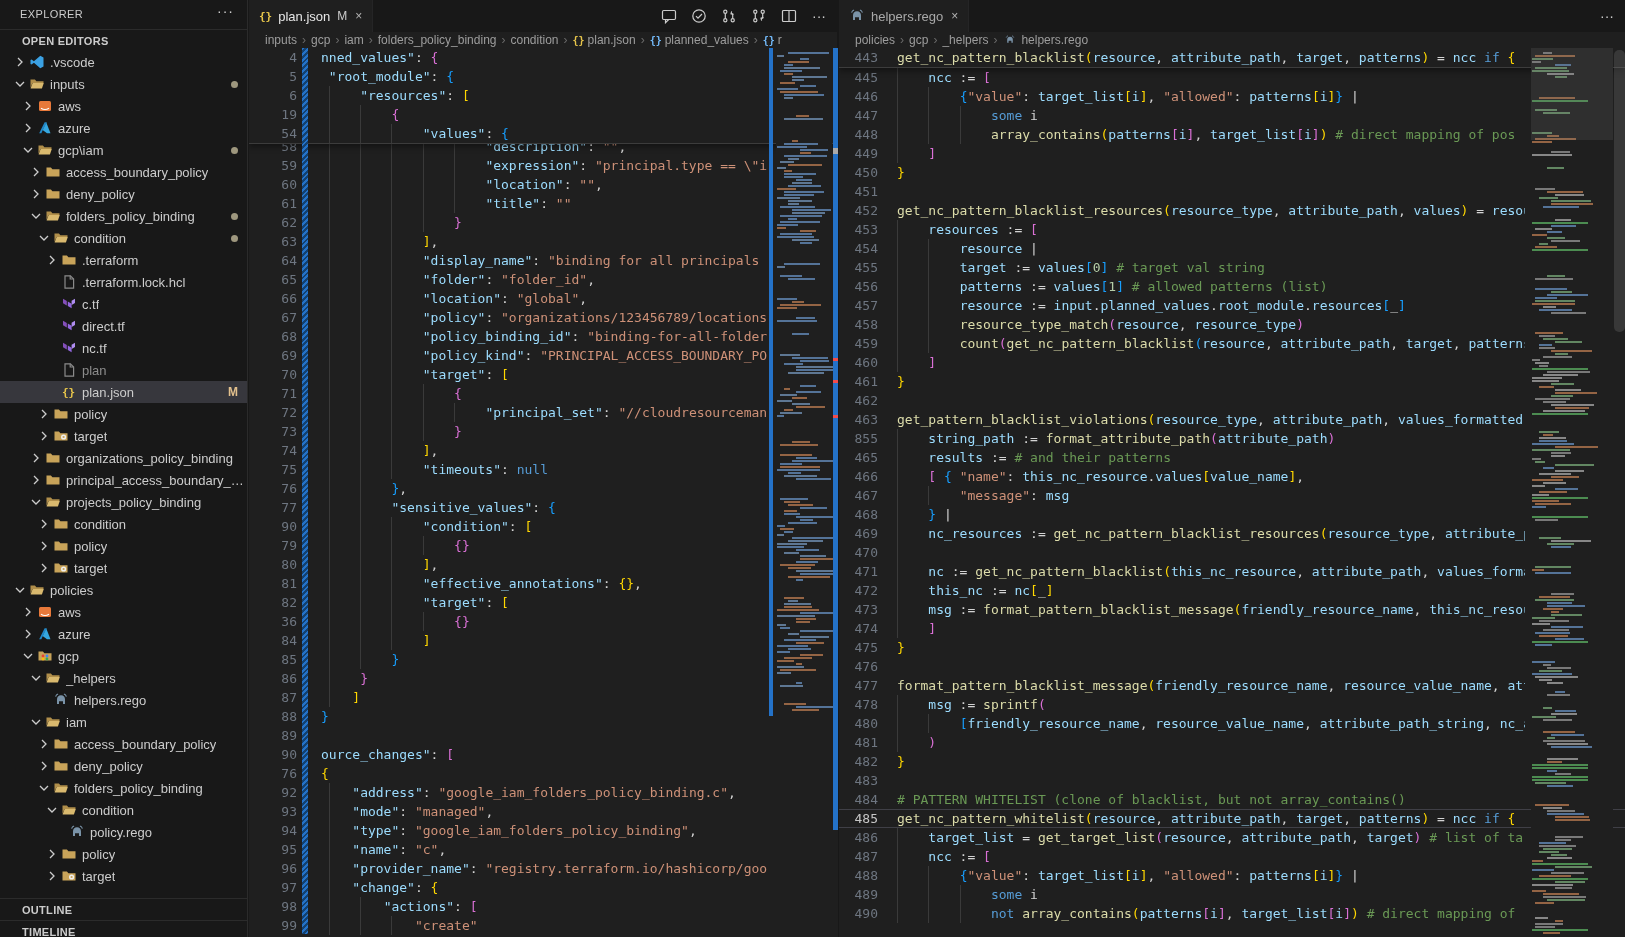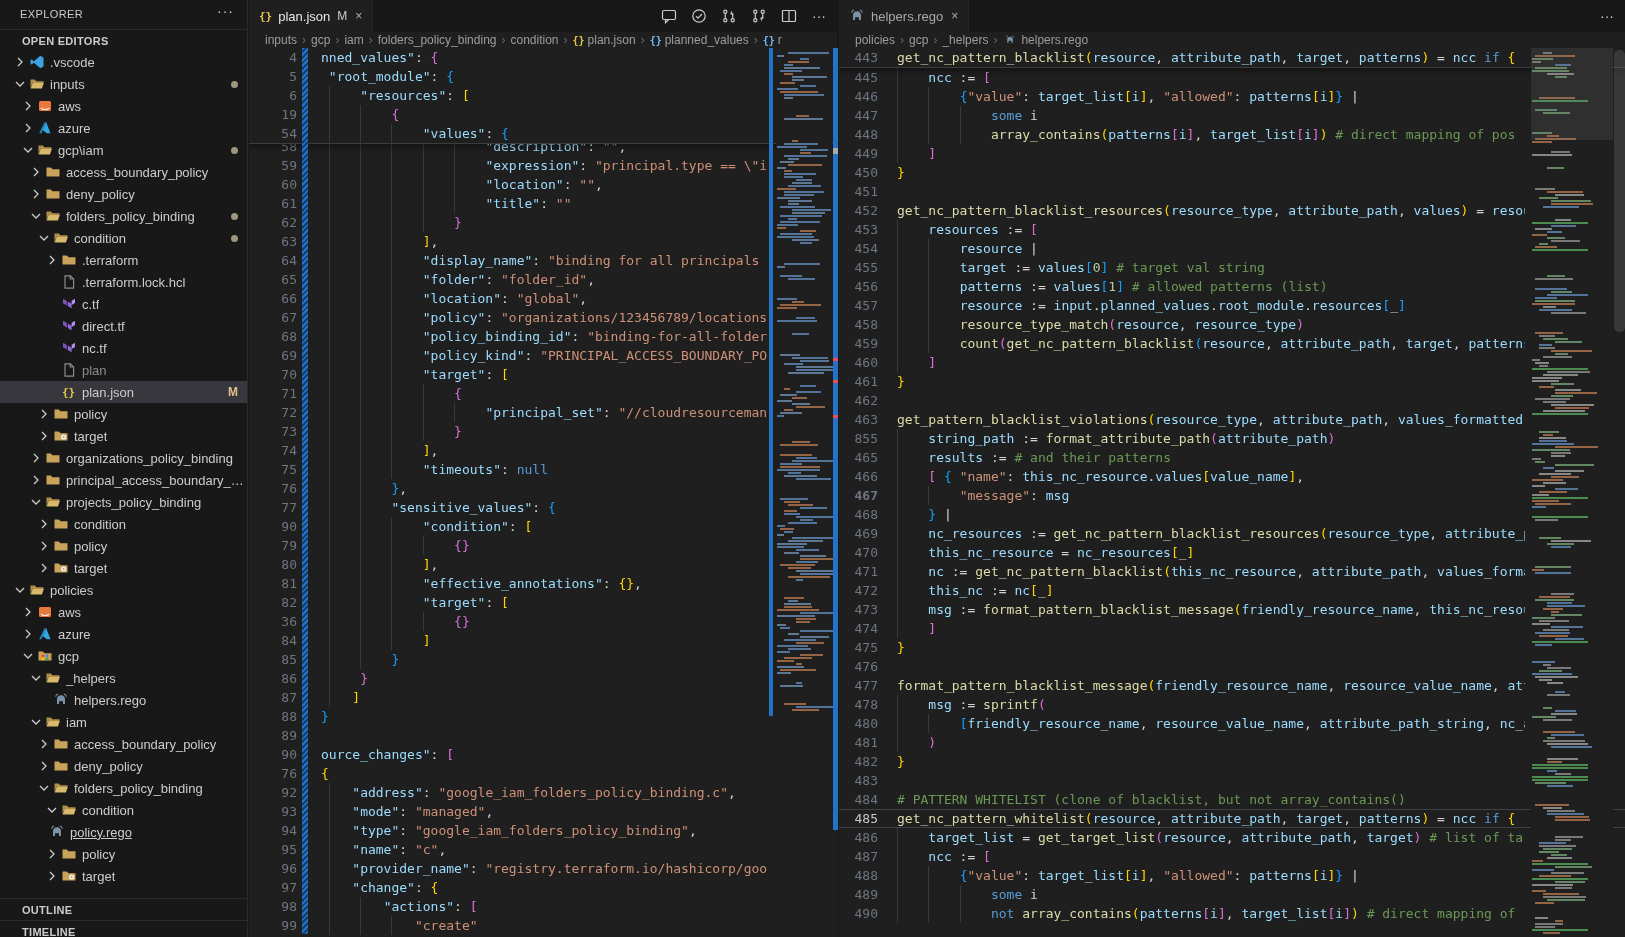--- a/index.html
+++ b/index.html
@@ -552,21 +552,21 @@
           </svg>
         </span>
         <span class="ticon">
           <svg width="16" height="16" viewBox="0 0 16 16">
             <path d="M1.5 3.5h4.4l1.5 1.8h7.1v1.6H3.4L1.5 12z" fill="#b08e4a"></path>
             <path d="M3.6 7h11.2l-1.9 5.5H1.6z" fill="#d9b96e"></path>
           </svg>
         </span>
         <span class="tlab">condition</span>
       </div>
-      <div class="trow" style="padding-left: 32px; text-decoration: underline;">
+      <div class="trow" style="padding-left: 52px;">
         <span class="chv"></span>
         <span class="ticon">
           <svg width="16" height="16" viewBox="0 0 16 16">
             <path d="M8 3.2c-2.6 0-4 1.9-4 4.2V12h2V9.2h4V12h2V7.4c0-2.3-1.4-4.2-4-4.2z" fill="#7a93a8"></path>
             <path d="M2.6 4.6C3 3.2 4 2.3 5.1 2M13.4 4.6C13 3.2 12 2.3 10.9 2" stroke="#7a93a8" stroke-width="1.1" fill="none"></path>
           </svg>
         </span>
         <span class="tlab">policy.rego</span>
       </div>
       <div class="trow" style="padding-left: 44px;">
@@ -969,24 +969,24 @@
     <div class="crow"><span class="lnum" style="width: 39px;">457</span><span class="iguide" style="left: 58px;"></span><span class="iguide" style="left: 89.32px;"></span><span class="ctext" style="left: 58px; width: 628px;">        <span class="c-k">resource</span><span class="c-p"> := </span><span class="c-k">input</span><span class="c-p">.</span><span class="c-k">planned_values</span><span class="c-p">.</span><span class="c-k">root_module</span><span class="c-p">.</span><span class="c-k">resources</span><span class="c-b3">[</span><span class="c-w">_</span><span class="c-b3">]</span></span></div>
     <div class="crow"><span class="lnum" style="width: 39px;">458</span><span class="iguide" style="left: 58px;"></span><span class="iguide" style="left: 89.32px;"></span><span class="ctext" style="left: 58px; width: 628px;">        <span class="c-fn">resource_type_match</span><span class="c-b2">(</span><span class="c-k">resource</span><span class="c-p">, </span><span class="c-k">resource_type</span><span class="c-b2">)</span></span></div>
     <div class="crow"><span class="lnum" style="width: 39px;">459</span><span class="iguide" style="left: 58px;"></span><span class="iguide" style="left: 89.32px;"></span><span class="ctext" style="left: 58px; width: 628px;">        <span class="c-fn">count</span><span class="c-b2">(</span><span class="c-fn">get_nc_pattern_blacklist</span><span class="c-b3">(</span><span class="c-k">resource</span><span class="c-p">, </span><span class="c-k">attribute_path</span><span class="c-p">, </span><span class="c-k">target</span><span class="c-p">, </span><span class="c-k">patterns</span></span></div>
     <div class="crow"><span class="lnum" style="width: 39px;">460</span><span class="iguide" style="left: 58px;"></span><span class="ctext" style="left: 58px; width: 628px;">    <span class="c-b2">]</span></span></div>
     <div class="crow"><span class="lnum" style="width: 39px;">461</span><span class="ctext" style="left: 58px; width: 628px;"><span class="c-b1">}</span></span></div>
     <div class="crow"><span class="lnum" style="width: 39px;">462</span><span class="ctext" style="left: 58px; width: 628px;"></span></div>
     <div class="crow"><span class="lnum" style="width: 39px;">463</span><span class="ctext" style="left: 58px; width: 628px;"><span class="c-fn">get_pattern_blacklist_violations</span><span class="c-b1">(</span><span class="c-k">resource_type</span><span class="c-p">, </span><span class="c-k">attribute_path</span><span class="c-p">, </span><span class="c-k">values_formatted</span><span class="c-b1">)</span></span></div>
     <div class="crow"><span class="lnum" style="width: 39px;">855</span><span class="iguide" style="left: 58px;"></span><span class="ctext" style="left: 58px; width: 628px;">    <span class="c-k">string_path</span><span class="c-p"> := </span><span class="c-fn">format_attribute_path</span><span class="c-b2">(</span><span class="c-k">attribute_path</span><span class="c-b2">)</span></span></div>
     <div class="crow"><span class="lnum" style="width: 39px;">465</span><span class="iguide" style="left: 58px;"></span><span class="ctext" style="left: 58px; width: 628px;">    <span class="c-k">results</span><span class="c-p"> := </span><span class="c-cm"># and their patterns</span></span></div>
     <div class="crow"><span class="lnum" style="width: 39px;">466</span><span class="iguide" style="left: 58px;"></span><span class="ctext" style="left: 58px; width: 628px;">    <span class="c-b2">[</span><span class="c-p"> </span><span class="c-b3">{</span><span class="c-p"> </span><span class="c-s">"name"</span><span class="c-p">: </span><span class="c-k">this_nc_resource</span><span class="c-p">.</span><span class="c-k">values</span><span class="c-b1">[</span><span class="c-k">value_name</span><span class="c-b1">]</span><span class="c-p">,</span></span></div>
-    <div class="crow"><span class="lnum" style="width: 39px; font-weight: bold;">467</span><span class="iguide" style="left: 58px;"></span><span class="iguide" style="left: 89.32px;"></span><span class="ctext" style="left: 58px; width: 628px;">        <span class="c-s">"message"</span><span class="c-p">: </span><span class="c-k">msg</span></span></div>
+    <div class="crow"><span class="lnum" style="width: 39px;">467</span><span class="iguide" style="left: 58px;"></span><span class="iguide" style="left: 89.32px;"></span><span class="ctext" style="left: 58px; width: 628px;">        <span class="c-s">"message"</span><span class="c-p">: </span><span class="c-k">msg</span></span></div>
     <div class="crow"><span class="lnum" style="width: 39px;">468</span><span class="iguide" style="left: 58px;"></span><span class="ctext" style="left: 58px; width: 628px;">    <span class="c-b3">}</span><span class="c-p"> |</span></span></div>
     <div class="crow"><span class="lnum" style="width: 39px;">469</span><span class="iguide" style="left: 58px;"></span><span class="ctext" style="left: 58px; width: 628px;">    <span class="c-k">nc_resources</span><span class="c-p"> := </span><span class="c-fn">get_nc_pattern_blacklist_resources</span><span class="c-b1">(</span><span class="c-k">resource_type</span><span class="c-p">, </span><span class="c-k">attribute_path</span></span></div>
-    <div class="crow"><span class="lnum" style="width: 39px;">470</span><span class="iguide" style="left: 58px;"></span><span class="ctext" style="left: 58px; width: 628px;">    <span class="c-k">this_nc_resource</span><span class="c-p"> = </span><span class="c-k">nc_resources</span><span class="c-b1">[</span><span class="c-w">_</span><span class="c-b1">]</span></span></div>
+    <div class="crow"><span class="lnum" style="width: 39px;">470</span><span class="iguide" style="left: 58px;"></span></div>
     <div class="crow"><span class="lnum" style="width: 39px;">471</span><span class="iguide" style="left: 58px;"></span><span class="ctext" style="left: 58px; width: 628px;">    <span class="c-k">nc</span><span class="c-p"> := </span><span class="c-fn">get_nc_pattern_blacklist</span><span class="c-b1">(</span><span class="c-k">this_nc_resource</span><span class="c-p">, </span><span class="c-k">attribute_path</span><span class="c-p">, </span><span class="c-k">values_formatted</span></span></div>
     <div class="crow"><span class="lnum" style="width: 39px;">472</span><span class="iguide" style="left: 58px;"></span><span class="ctext" style="left: 58px; width: 628px;">    <span class="c-k">this_nc</span><span class="c-p"> := </span><span class="c-k">nc</span><span class="c-b1">[</span><span class="c-w">_</span><span class="c-b1">]</span></span></div>
     <div class="crow"><span class="lnum" style="width: 39px;">473</span><span class="iguide" style="left: 58px;"></span><span class="ctext" style="left: 58px; width: 628px;">    <span class="c-k">msg</span><span class="c-p"> := </span><span class="c-fn">format_pattern_blacklist_message</span><span class="c-b1">(</span><span class="c-k">friendly_resource_name</span><span class="c-p">, </span><span class="c-k">this_nc_resource</span></span></div>
     <div class="crow"><span class="lnum" style="width: 39px;">474</span><span class="iguide" style="left: 58px;"></span><span class="ctext" style="left: 58px; width: 628px;">    <span class="c-b2">]</span></span></div>
     <div class="crow"><span class="lnum" style="width: 39px;">475</span><span class="ctext" style="left: 58px; width: 628px;"><span class="c-b1">}</span></span></div>
     <div class="crow"><span class="lnum" style="width: 39px;">476</span><span class="ctext" style="left: 58px; width: 628px;"></span></div>
     <div class="crow"><span class="lnum" style="width: 39px;">477</span><span class="ctext" style="left: 58px; width: 628px;"><span class="c-fn">format_pattern_blacklist_message</span><span class="c-b1">(</span><span class="c-k">friendly_resource_name</span><span class="c-p">, </span><span class="c-k">resource_value_name</span><span class="c-p">, </span><span class="c-k">attribute_path_string</span></span></div>
     <div class="crow"><span class="lnum" style="width: 39px;">478</span><span class="iguide" style="left: 58px;"></span><span class="ctext" style="left: 58px; width: 628px;">    <span class="c-k">msg</span><span class="c-p"> := </span><span class="c-fn">sprintf</span><span class="c-b2">(</span></span></div>
     <div class="crow"><span class="lnum" style="width: 39px;">480</span><span class="iguide" style="left: 58px;"></span><span class="iguide" style="left: 89.32px;"></span><span class="ctext" style="left: 58px; width: 628px;">        <span class="c-b3">[</span><span class="c-k">friendly_resource_name</span><span class="c-p">, </span><span class="c-k">resource_value_name</span><span class="c-p">, </span><span class="c-k">attribute_path_string</span><span class="c-p">, </span><span class="c-k">nc_allowed</span></span></div>
     <div class="crow"><span class="lnum" style="width: 39px;">481</span><span class="iguide" style="left: 58px;"></span><span class="ctext" style="left: 58px; width: 628px;">    <span class="c-b2">)</span></span></div>

